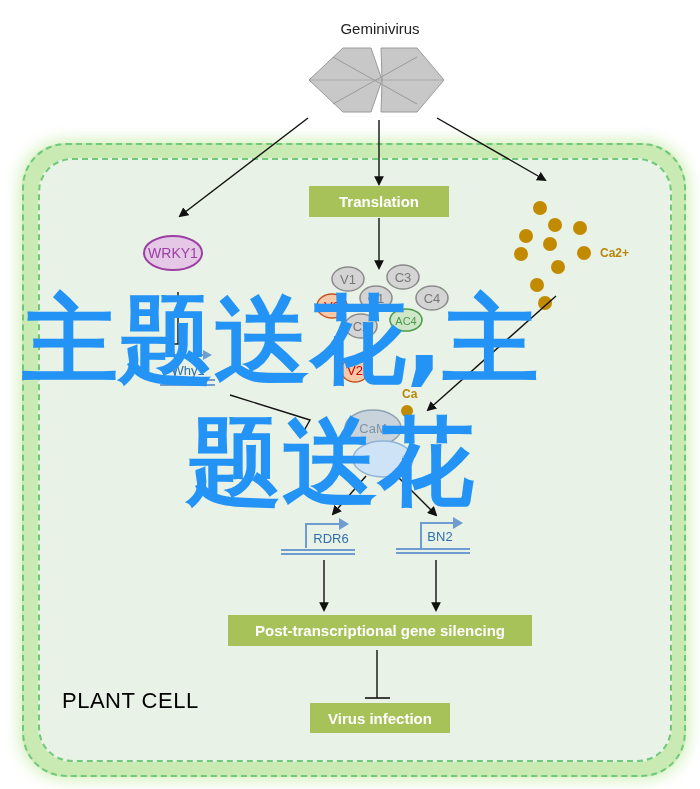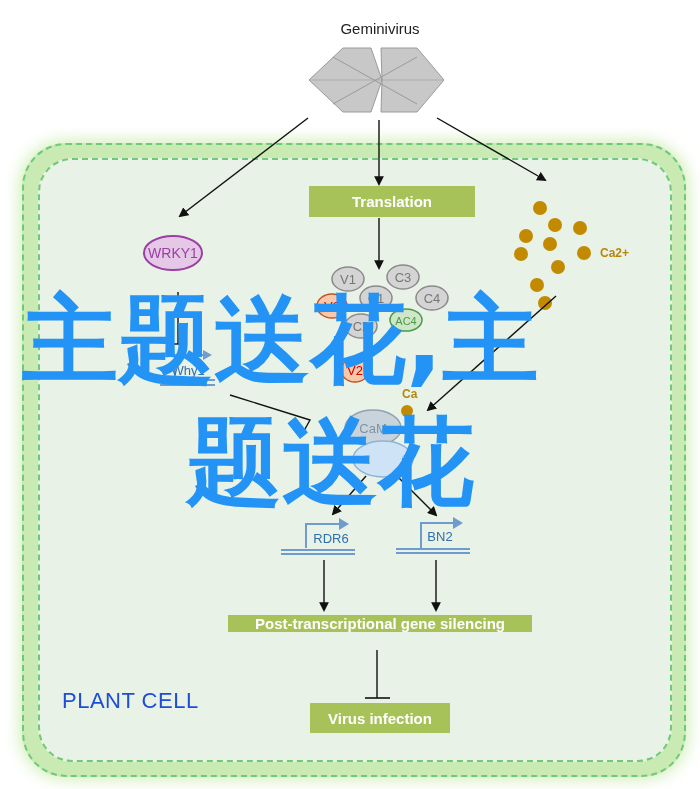--- a/index.html
+++ b/index.html
@@ -3,21 +3,21 @@
 <meta charset="utf-8">
 <style>
   html, body { margin:0; padding:0; background:#ffffff; }
   body { width:700px; height:789px; position:relative; overflow:hidden; font-family:"Liberation Sans", sans-serif; }
   .abs { position:absolute; }
   .cell-outer { left:22px; top:143px; width:664px; height:634px; border-radius:44px; background:#c9ebb3; box-shadow:0 0 14px 4px rgba(200,235,170,0.7); }
   .cell-outer-dash { left:22px; top:143px; width:660px; height:630px; border-radius:44px; border:2px dashed #6fc978; }
   .cell-inner { left:38px; top:158px; width:634px; height:604px; border-radius:34px; background:#e9f2e6; border:2px dashed #6fc978; box-sizing:border-box; }
   .greenbox { background:#a8c25a; color:#ffffff; font-weight:bold; font-size:15px; display:flex; align-items:center; justify-content:center; }
   .title { font-size:15px; color:#222; }
-  .plant-label { font-size:22px; color:#1d4ed8; letter-spacing:0.5px; }
+  .plant-label { font-size:22px; color:#000000; letter-spacing:0.5px; }
   .gene-label { font-size:13px; color:#2f6fae; }
   .watermark { color:#2394f5; font-size:96px; font-weight:bold; line-height:1; white-space:nowrap; font-family:"DejaVu Sans", sans-serif; }
   svg text { font-family:"Liberation Sans", sans-serif; }
 </style>
 </head>
 <body>
 
 <div class="abs cell-outer"></div>
 <div class="abs cell-outer-dash"></div>
 <div class="abs cell-inner"></div>
@@ -132,20 +132,20 @@
     <text x="440" y="541" text-anchor="middle" font-size="13" fill="#2f6fae">BN2</text>
   </g>
 
   <line x1="324" y1="560" x2="324" y2="610" stroke="#111" stroke-width="1.4" marker-end="url(#arr)"></line>
   <line x1="436" y1="560" x2="436" y2="610" stroke="#111" stroke-width="1.4" marker-end="url(#arr)"></line>
 
   <line x1="377" y1="650" x2="377" y2="698" stroke="#111" stroke-width="1.4"></line>
   <line x1="365" y1="698" x2="390" y2="698" stroke="#111" stroke-width="1.6"></line>
 </svg>
 
-<div class="abs greenbox" style="left:309px;top:186px;width:166px;height:31px;">Translation</div>
-<div class="abs greenbox" style="left:228px;top:615px;width:304px;height:17px;">Post-transcriptional gene silencing</div>
+<div class="abs greenbox" style="left:309px;top:186px;width:140px;height:31px;">Translation</div>
+<div class="abs greenbox" style="left:228px;top:615px;width:304px;height:31px;">Post-transcriptional gene silencing</div>
 <div class="abs greenbox" style="left:310px;top:703px;width:140px;height:30px;">Virus infection</div>
 
 <div class="abs plant-label" style="left:62px;top:688px;">PLANT CELL</div>
 
 <div class="abs watermark" style="left:22px;top:292px;">主题送花,主</div>
 <div class="abs watermark" style="left:186px;top:414px;">题送花</div>
 
 </body></html>

